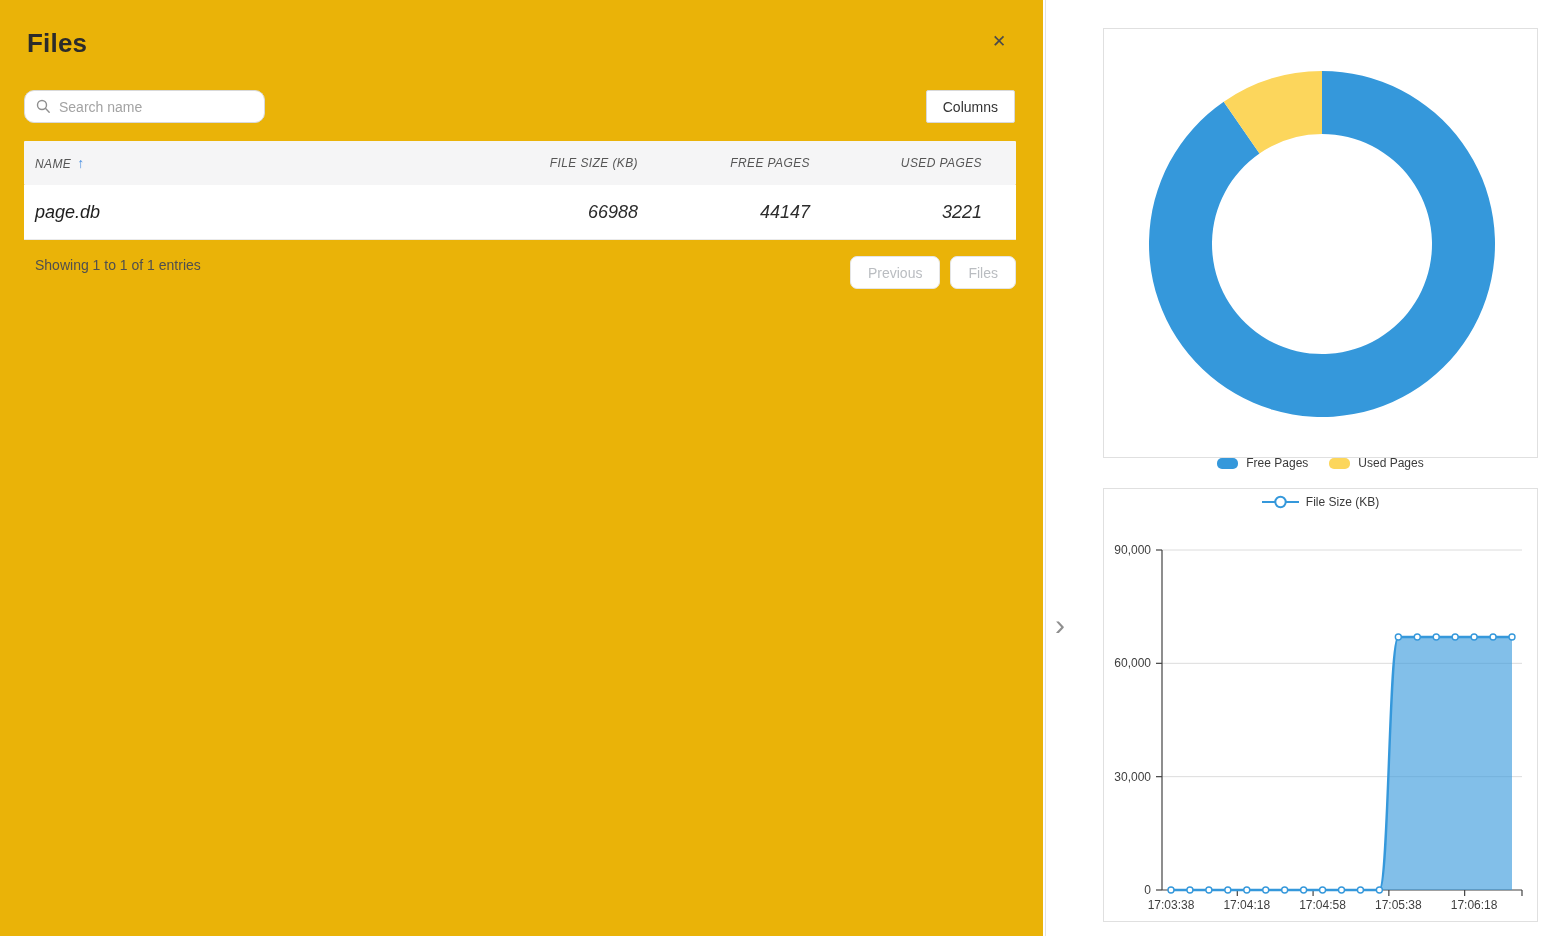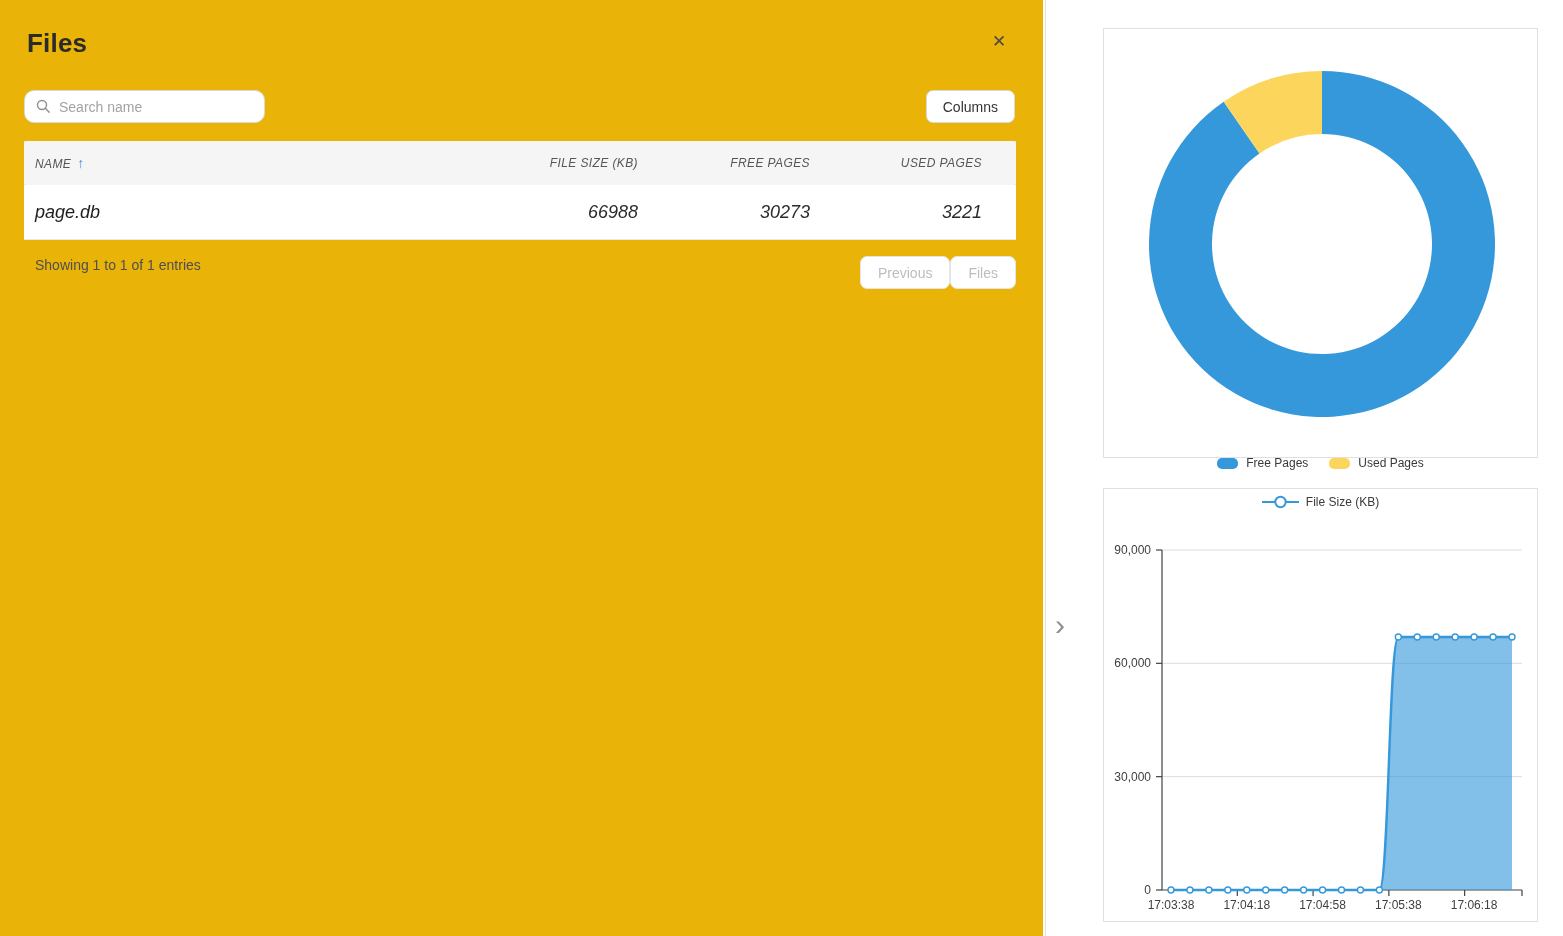--- a/index.html
+++ b/index.html
@@ -12,36 +12,36 @@
   .close-btn { position:absolute; left:988px; top:31px; width:22px; height:22px; border:none; background:transparent;
     font-size:17px; color:#4b4b4b; cursor:pointer; line-height:22px; text-align:center; font-weight:400; }
 
   .search-wrap { position:absolute; left:24px; top:90px; width:241px; height:33px; }
   .search-wrap svg { position:absolute; left:12px; top:9px; }
   .search-input { width:100%; height:100%; border:1px solid #d9d9d9; border-radius:10px; padding:0 10px 0 34px;
     font-size:14px; color:#333; font-family:"Liberation Sans", sans-serif; outline:none; }
   .search-input::placeholder { color:#a3a3a3; }
 
   .columns-btn { position:absolute; right:28px; top:90px; height:33px; padding:0 16px; background:#fff;
-    border:1px solid #d9d9d9; border-radius:7px; font-size:14px; color:#333; cursor:pointer;
+    border:1px solid #d9d9d9; border-radius:2px; font-size:14px; color:#333; cursor:pointer;
     font-family:"Liberation Sans", sans-serif; }
 
   .table { position:absolute; left:24px; top:141px; width:992px; }
   .t-row { display:grid; grid-template-columns:1fr 180px 172px 172px; align-items:center; padding-right:34px; }
   .t-head { background:#f5f5f6; height:44px; border-radius:1px; }
   .t-head .cell { font-size:12px; color:#565656; letter-spacing:.4px; font-weight:400; }
   .cell { padding-left:11px;font-style:italic; }
   .cell.num { text-align:right; padding-left:0; }
   .sort-arrow { color:#4a90e2; font-size:14px; margin-left:6px; font-weight:400; }
   .t-body-row { height:55px; border-bottom:1px solid #eaeaea; background:#fff; cursor:pointer; }
   .t-body-row .cell { font-size:18px; color:#2c2c2c; }
   .t-body-row .cell.name { color:#1d1d1d; }
 
   .pager-summary { position:absolute; left:35px; top:257px; font-size:14px; color:#4f4f4f; }
-  .pager-buttons { position:absolute; right:27px; top:256px; display:flex; }
+  .pager-buttons { position:absolute; right:27px; top:256px; display:flex; gap:10px; }
   .pager-btn { height:33px; padding:0 17px; background:#fff; border:1px solid #e5e5e5; border-radius:7px;
     font-size:14px; color:#babdc1; font-family:"Liberation Sans", sans-serif; cursor:default; }
 
   
   .divider { position:absolute; left:1045px; top:0; width:1px; height:936px; background:#e2e2e2; }
   .collapse-btn { position:absolute; left:1047px; top:609px; width:26px; height:32px; border:none; background:transparent;
     color:#8f8f8f; font-size:30px; line-height:30px; cursor:pointer; padding:0; }
 
   
   .chart-card { position:absolute; left:1103px; width:435px; background:#fff; border:1px solid #e0e0e0; }
@@ -80,21 +80,21 @@
       <div class="cell">
         <span>NAME</span><span class="sort-arrow">↑</span>
       </div>
       <div class="cell num">FILE SIZE (KB)</div>
       <div class="cell num">FREE PAGES</div>
       <div class="cell num">USED PAGES</div>
     </div>
     <div class="t-row t-body-row">
       <div class="cell name">page.db</div>
       <div class="cell num">66988</div>
-      <div class="cell num">30273</div>
+      <div class="cell num">44147</div>
       <div class="cell num">3221</div>
     </div>
   </div>
 
   <div class="pager-summary">Showing 1 to 1 of 1 entries</div>
   <div class="pager-buttons">
     <button class="pager-btn">Previous</button>
     <button class="pager-btn">Files</button>
   </div>
 </div>

